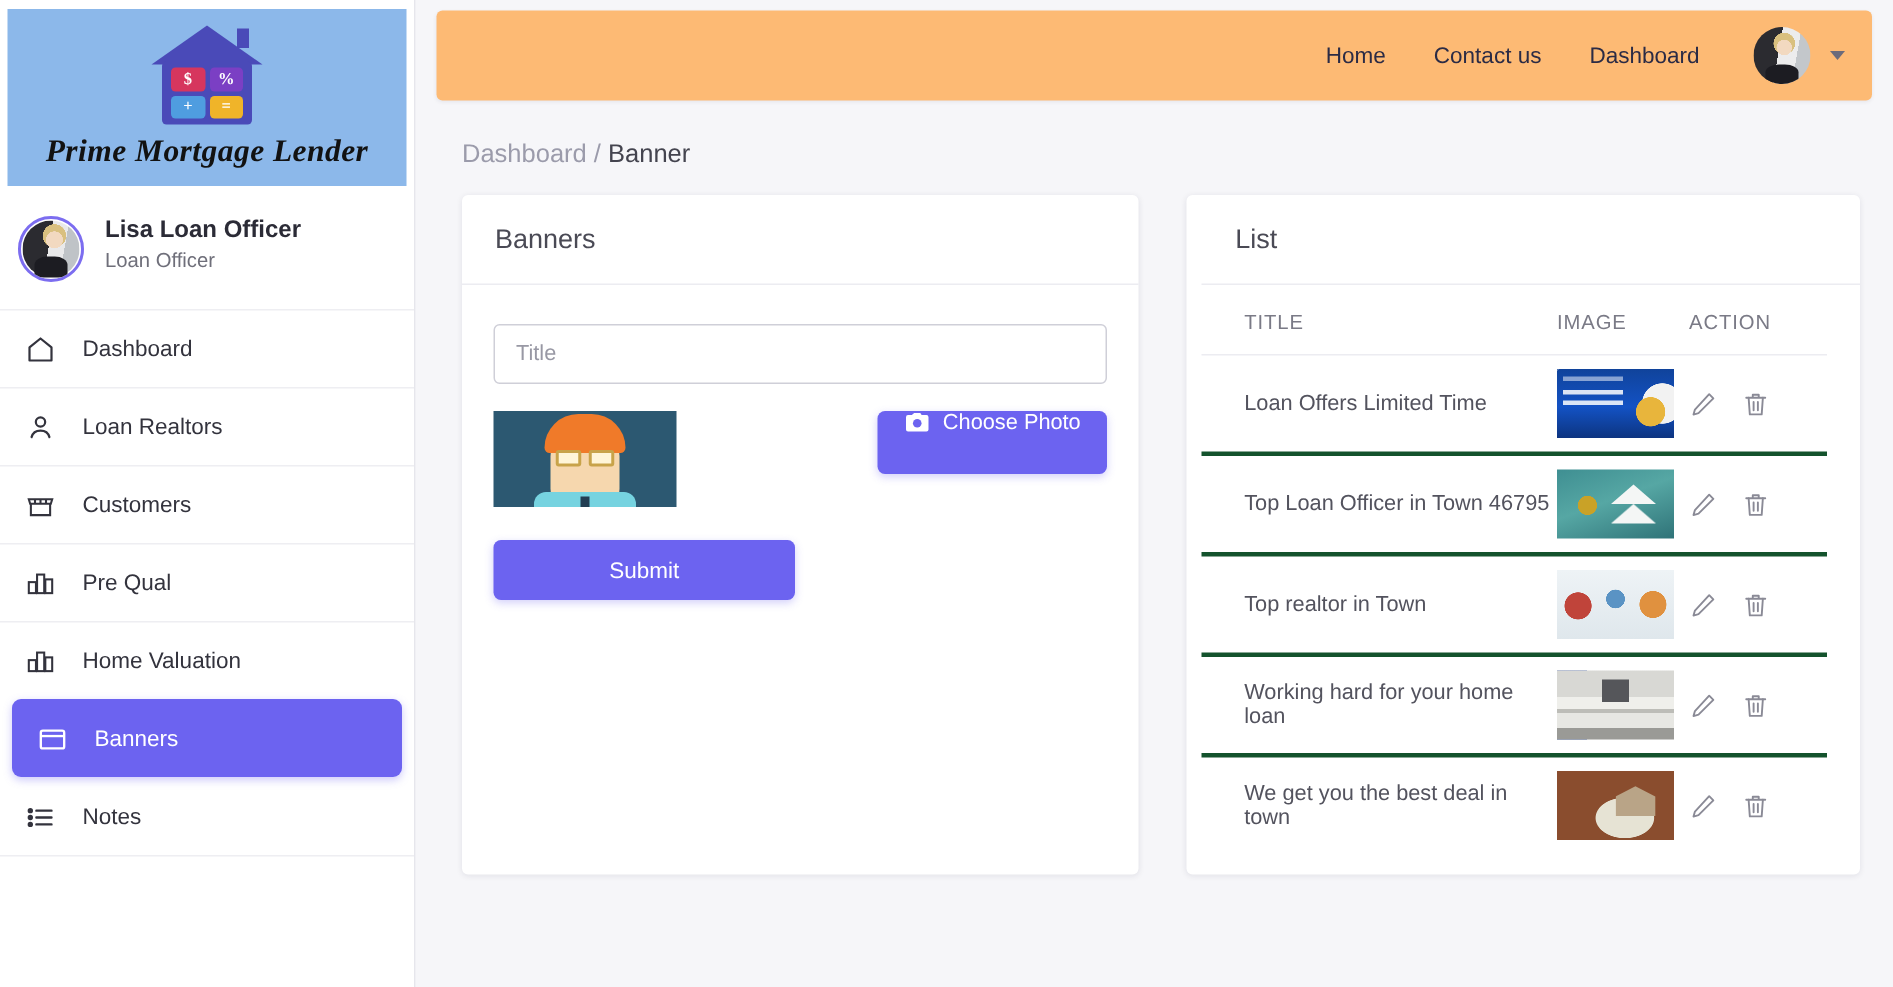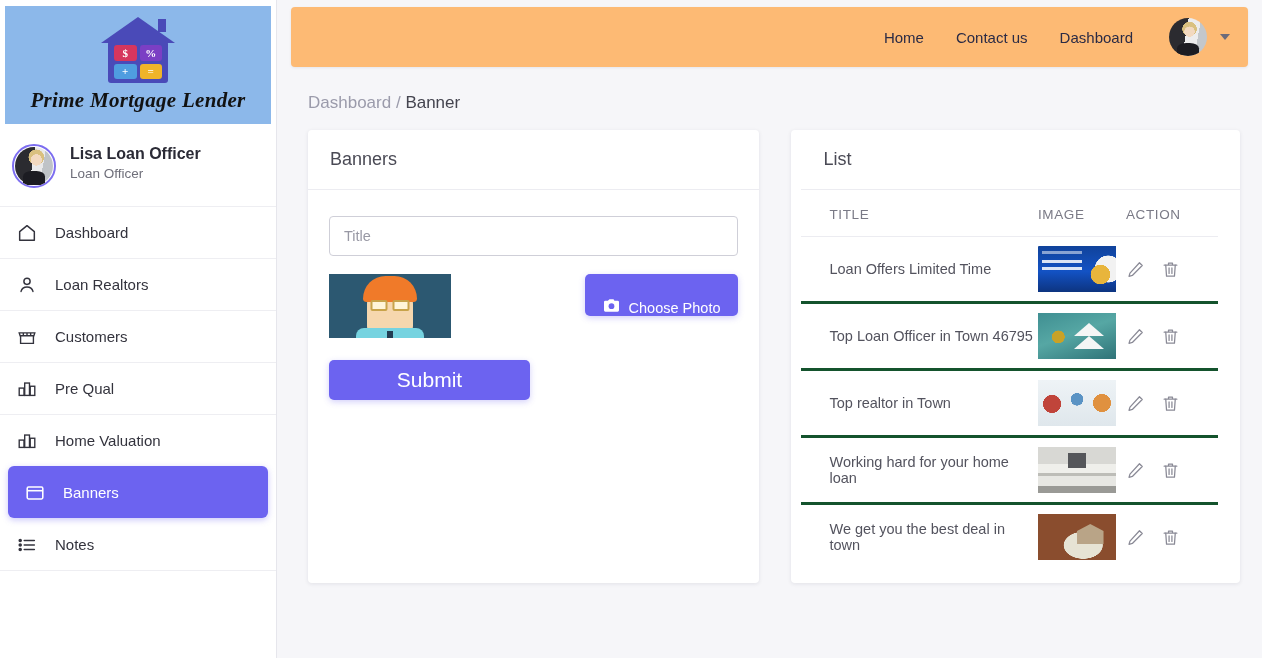--- a/index.html
+++ b/index.html
@@ -206,32 +206,32 @@
   }
   .pv-shirt {
     position: absolute; left: 50%; bottom: 0; transform: translateX(-50%);
     width: 68px; height: 10px; background: #76d3e0; border-radius: 8px 8px 0 0;
   }
   .pv-tie {
     position: absolute; left: 50%; bottom: 0; transform: translateX(-50%);
     width: 6px; height: 7px; background: #223d52;
   }
   #choose-photo-btn {
-    display: inline-flex; align-items: flex-end; gap: 9px;
+    display: inline-flex; align-items: flex-start; gap: 9px;
     background: #6c63f0; color: #fff; border: none;
     border-radius: 5px; padding: 0 18px; height: 42px;
     font-size: 14.5px; cursor: pointer;
     font-family: "Liberation Sans", sans-serif;
     box-shadow: 0 2px 6px rgba(108,99,240,.3);
   }
   #submit-btn {
     display: block; margin-top: 22px;
     width: 201px; height: 40px;
     background: #6c63f0; color: #fff; border: none;
-    border-radius: 5px; font-size: 21px; cursor: pointer;
+    border-radius: 5px; font-size: 15px; cursor: pointer;
     font-family: "Liberation Sans", sans-serif;
     box-shadow: 0 2px 6px rgba(108,99,240,.3);
   }
 
   
   #list-card { width: 450px; align-self: flex-start; padding-left: 10px; }
   #banner-table { width: 100%; border-collapse: collapse; }
   #banner-table thead th {
     font-size: 13.5px; font-weight: normal; color: #7a7a86;
     letter-spacing: .6px; text-align: left;

